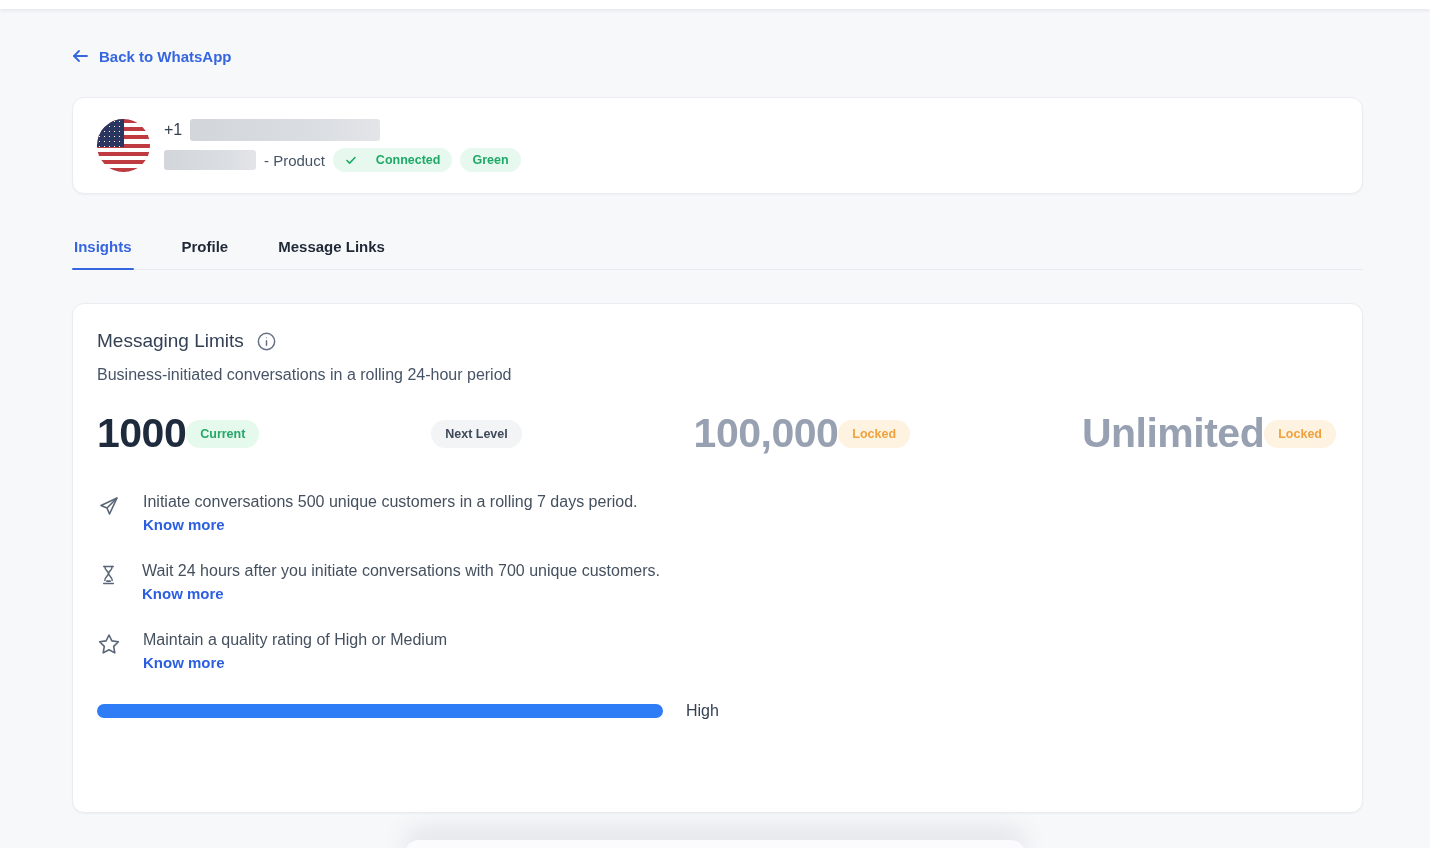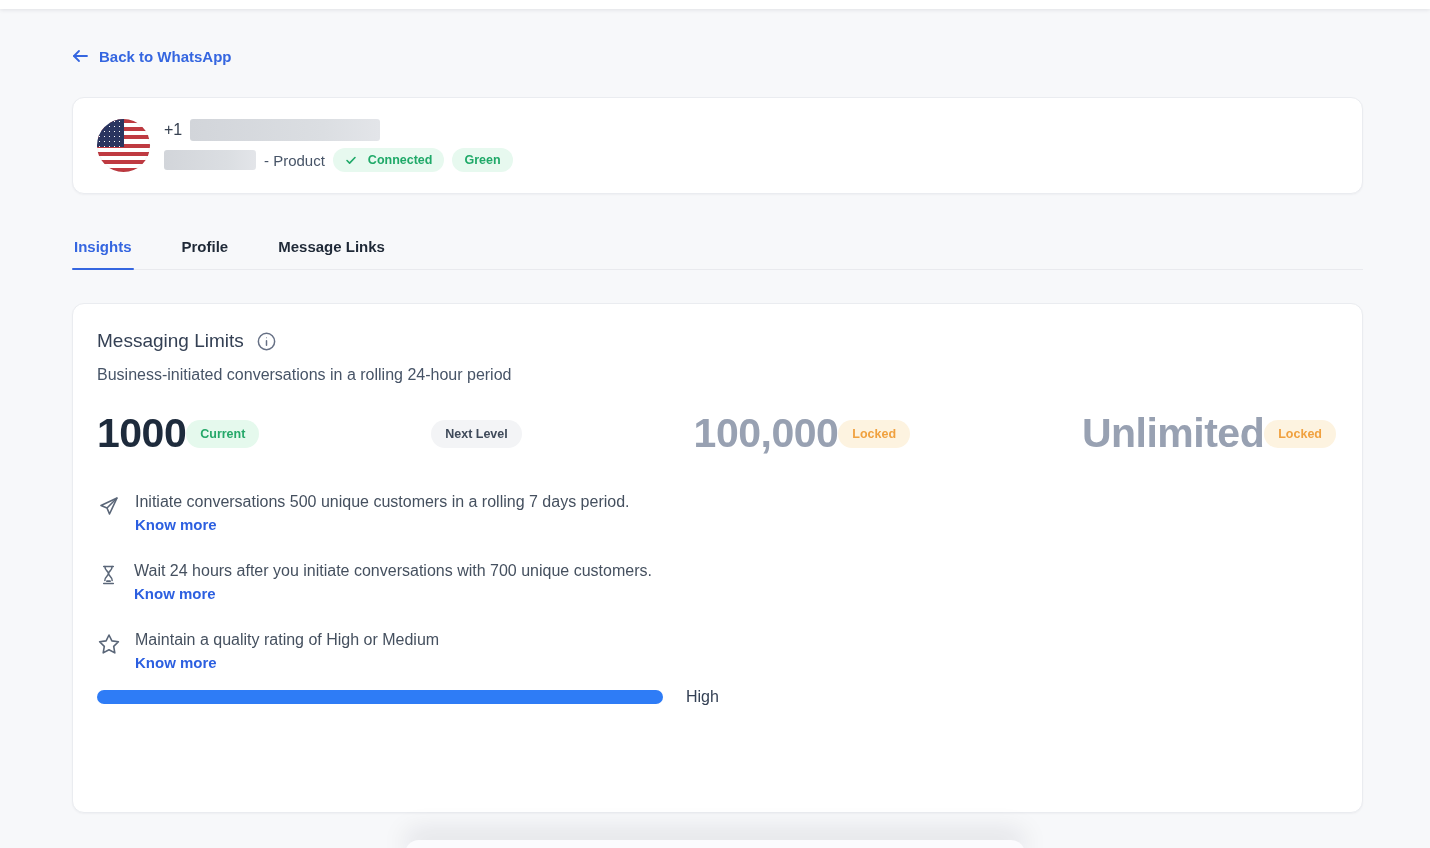--- a/index.html
+++ b/index.html
@@ -58,21 +58,21 @@
   .account-line { display: flex; align-items: center; gap: 8px; }
   .phone-prefix { font-size: 16px; color: #374151; font-weight: 500; }
   .redacted {
     display: inline-block; height: 22px; border-radius: 3px;
     background: linear-gradient(90deg, #d2d5da 0%, #dbdee2 70%, #e3e5e9 100%);
   }
   .redacted.phone { width: 190px; }
   .redacted.name { width: 92px; height: 20px; }
   .name-suffix { font-size: 15px; color: #475467; }
   .pill {
-    display: inline-flex; align-items: center; gap: 11px;
+    display: inline-flex; align-items: center; gap: 19px;
     border-radius: 999px; font-size: 12.5px; font-weight: 600;
     padding: 5px 12px; white-space: nowrap;
   }
   .pill.green { background: #e7f9ef; color: #1fa968; }
   .pill .check svg { display: block; }
   
   .tabs {
     margin-top: 36px;
     display: flex; gap: 46px;
     border-bottom: 1px solid #e9eaee;
@@ -109,28 +109,28 @@
   .tier.active .tier-value { color: #1e2b3c; }
   .tier-badge {
     border-radius: 999px; font-size: 12.5px; font-weight: 600;
     padding: 7px 14px; white-space: nowrap;
   }
   .tier-badge.current { background: #e5f9ed; color: #25a869; }
   .tier-badge.next { background: #f3f4f6; color: #3f4a5a; }
   .tier-badge.locked { background: #fdf3e0; color: #f0a13f; }
   
   .req-list { margin-top: 36px; display: flex; flex-direction: column; gap: 29px; }
-  .req-item { display: flex; gap: 14px; }
+  .req-item { display: flex; gap: 22px; }
   .req-icon { color: #5a6678; flex: 0 0 auto; margin-top: 1px; }
   .req-icon svg { display: block; }
   .req-body { display: flex; flex-direction: column; gap: 5px; }
   .req-text { font-size: 16px; color: #45505f; }
   .req-link { font-size: 15px; font-weight: 600; color: #2c5fe0; cursor: pointer; text-decoration: none; }
   
-  .quality-row { margin-top: 17px; display: flex; align-items: center; }
+  .quality-row { margin-top: 31px; display: flex; align-items: center; }
   .quality-bar-fill {
     height: 14px; border-radius: 999px; background: #2e7cf6;
   }
   .quality-label { margin-left: 23px; font-size: 16px; color: #344054; }
   
   .bottom-card-peek {
     position: absolute; left: 50%; transform: translateX(-50%);
     bottom: -14px; width: 620px; height: 22px;
     background: #fbfbfd; border-radius: 14px 14px 0 0;
     box-shadow: 0 -10px 26px rgba(16,24,40,0.10);

